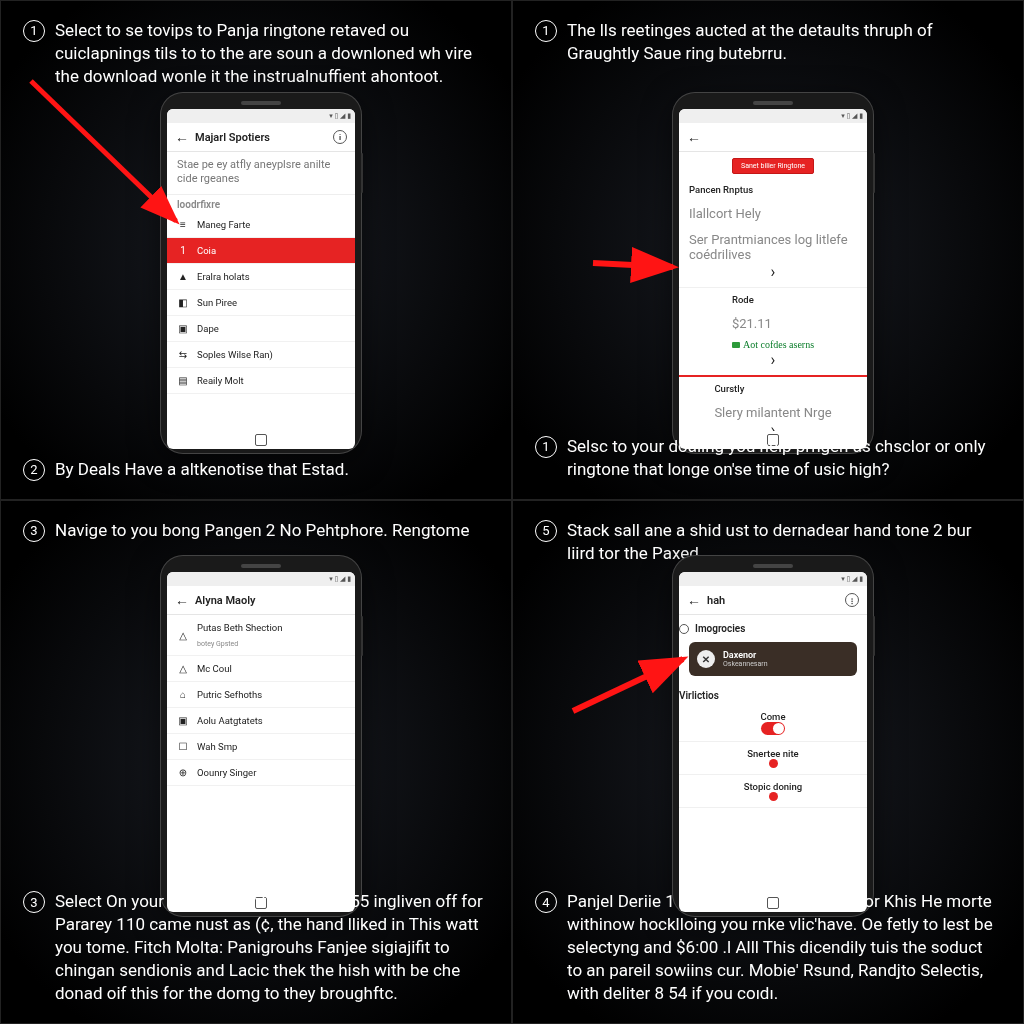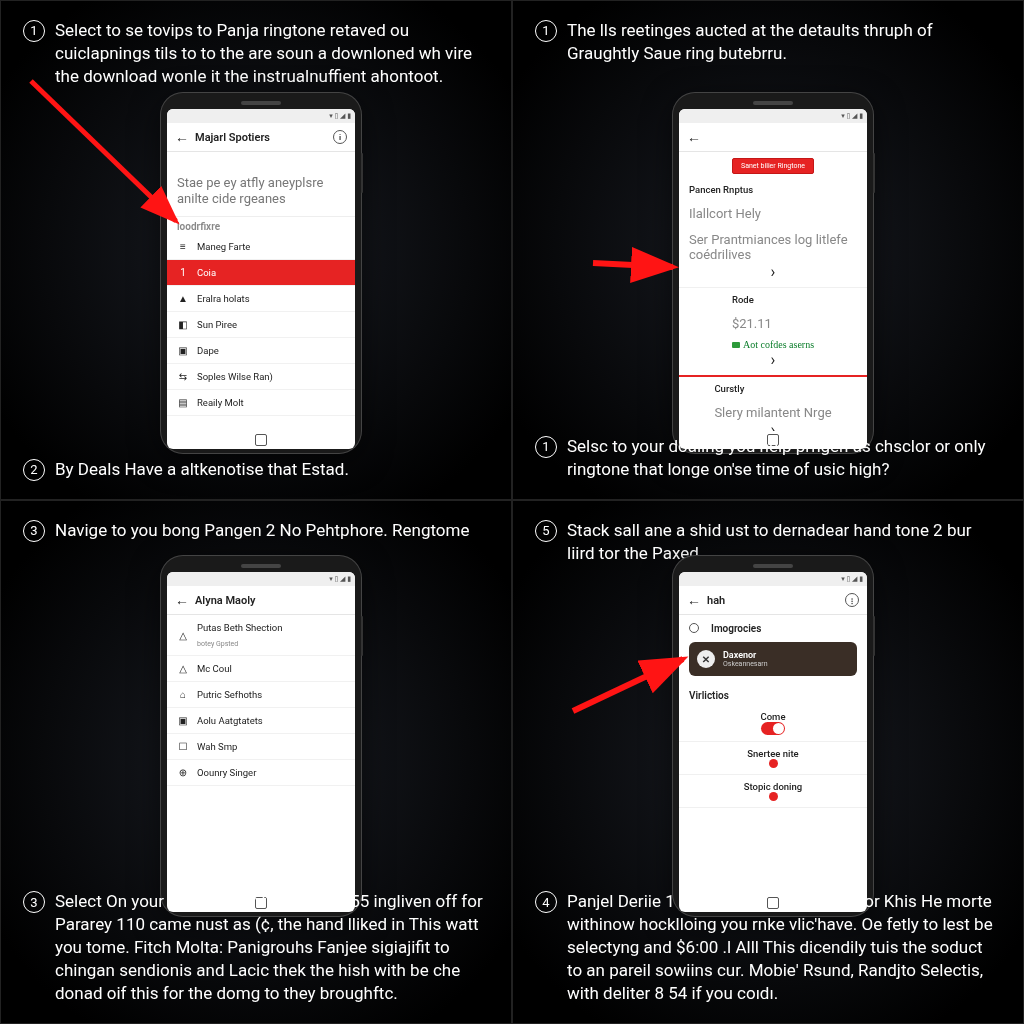--- a/index.html
+++ b/index.html
@@ -99,23 +99,22 @@
   .hdr {
     display:flex; align-items:center; gap:6px;
     padding: 6px 8px;
     border-bottom: 1px solid #e5e5e5;
     font-size: 11px; font-weight:600;
   }
   .hdr .back { font-size:14px; }
   .hdr .spacer{flex:1}
   .hdr .info { width:14px;height:14px;border:1.2px solid #555;border-radius:50%;display:flex;align-items:center;justify-content:center;font-size:8px;}
   .sub {
-    font-size: 13px; color:#777; padding: 6px 12px 8px 10px; line-height:1.25;
+    font-size: 11px; color:#777; padding: 6px 12px 8px 10px; line-height:1.25;
     border-bottom:1px solid #eee;
-    margin-top:17px;
   }
   .sectlbl { font-size:10px; color:#888; padding:4px 22px 2px 10px; font-weight:600;}
   .row {
     display:flex; align-items:center; gap:8px;
     padding: 7px 10px;
     border-bottom: 1px solid #f1f1f1;
     font-size: 9.5px;
   }
   .row.selected { background:#e62323; color:#fff; }
   .row .ico { width:12px; display:flex; justify-content:center; font-size:10px;}
@@ -123,21 +122,21 @@
   .row .lbl { flex:1; }
   .row .sublbl { font-size:7px; color:#888; display:block; margin-top:7px;}
   .row2 { padding:6px 10px; border-bottom:1px solid #f0f0f0;}
   .row2 .title{font-size:9.5px; font-weight:500;}
   .row2 .desc{font-size:13px; color:#888; margin-top:11px;}
   .row2.flex{display:flex;align-items:center;flex-direction:column;}
   .row2.flex .text{flex:1}
   .redbanner{ background:#e62323;color:#fff;font-size:7px;padding:3px 8px;border-radius:2px;margin:6px auto 4px auto; width:fit-content;border:1px solid #c41717;}
   .greenbit{color:#0a7d2a;font-size:10px; display:flex; align-items:center; gap:3px; margin-top:8px;font-family:Liberation Serif, serif;}
   .greenbit::before{content:"";width:8px;height:6px;background:#2c9a3a;border-radius:1px;}
-  .sect-hdr{font-size:10px;font-weight:600;padding:8px 10px 4px 10px;display:flex;align-items:flex-start;gap:12px;}
+  .sect-hdr{font-size:10px;font-weight:600;padding:8px 10px 4px 0;display:flex;align-items:center;gap:6px;}
   .sect-hdr .dot{width:10px;height:10px;border:1.3px solid #555;border-radius:50%;}
   .media{
     margin:4px 10px; background:#3a2e26; border-radius:6px; padding:8px;
     display:flex; align-items:center; gap:8px; color:#fff;
   }
   .media .x{width:18px;height:18px;border-radius:50%;background:#eee;color:#333;display:flex;align-items:center;justify-content:center;font-size:10px;font-weight:700;}
   .media .mt{font-size:9px;font-weight:600}
   .media .ms{font-size:7px;color:#ccc}
   .toggle{width:24px;height:13px;background:#e62323;border-radius:10px;position:relative;}
   .toggle::after{content:"";position:absolute;right:1px;top:1px;width:11px;height:11px;background:#fff;border-radius:50%;}

